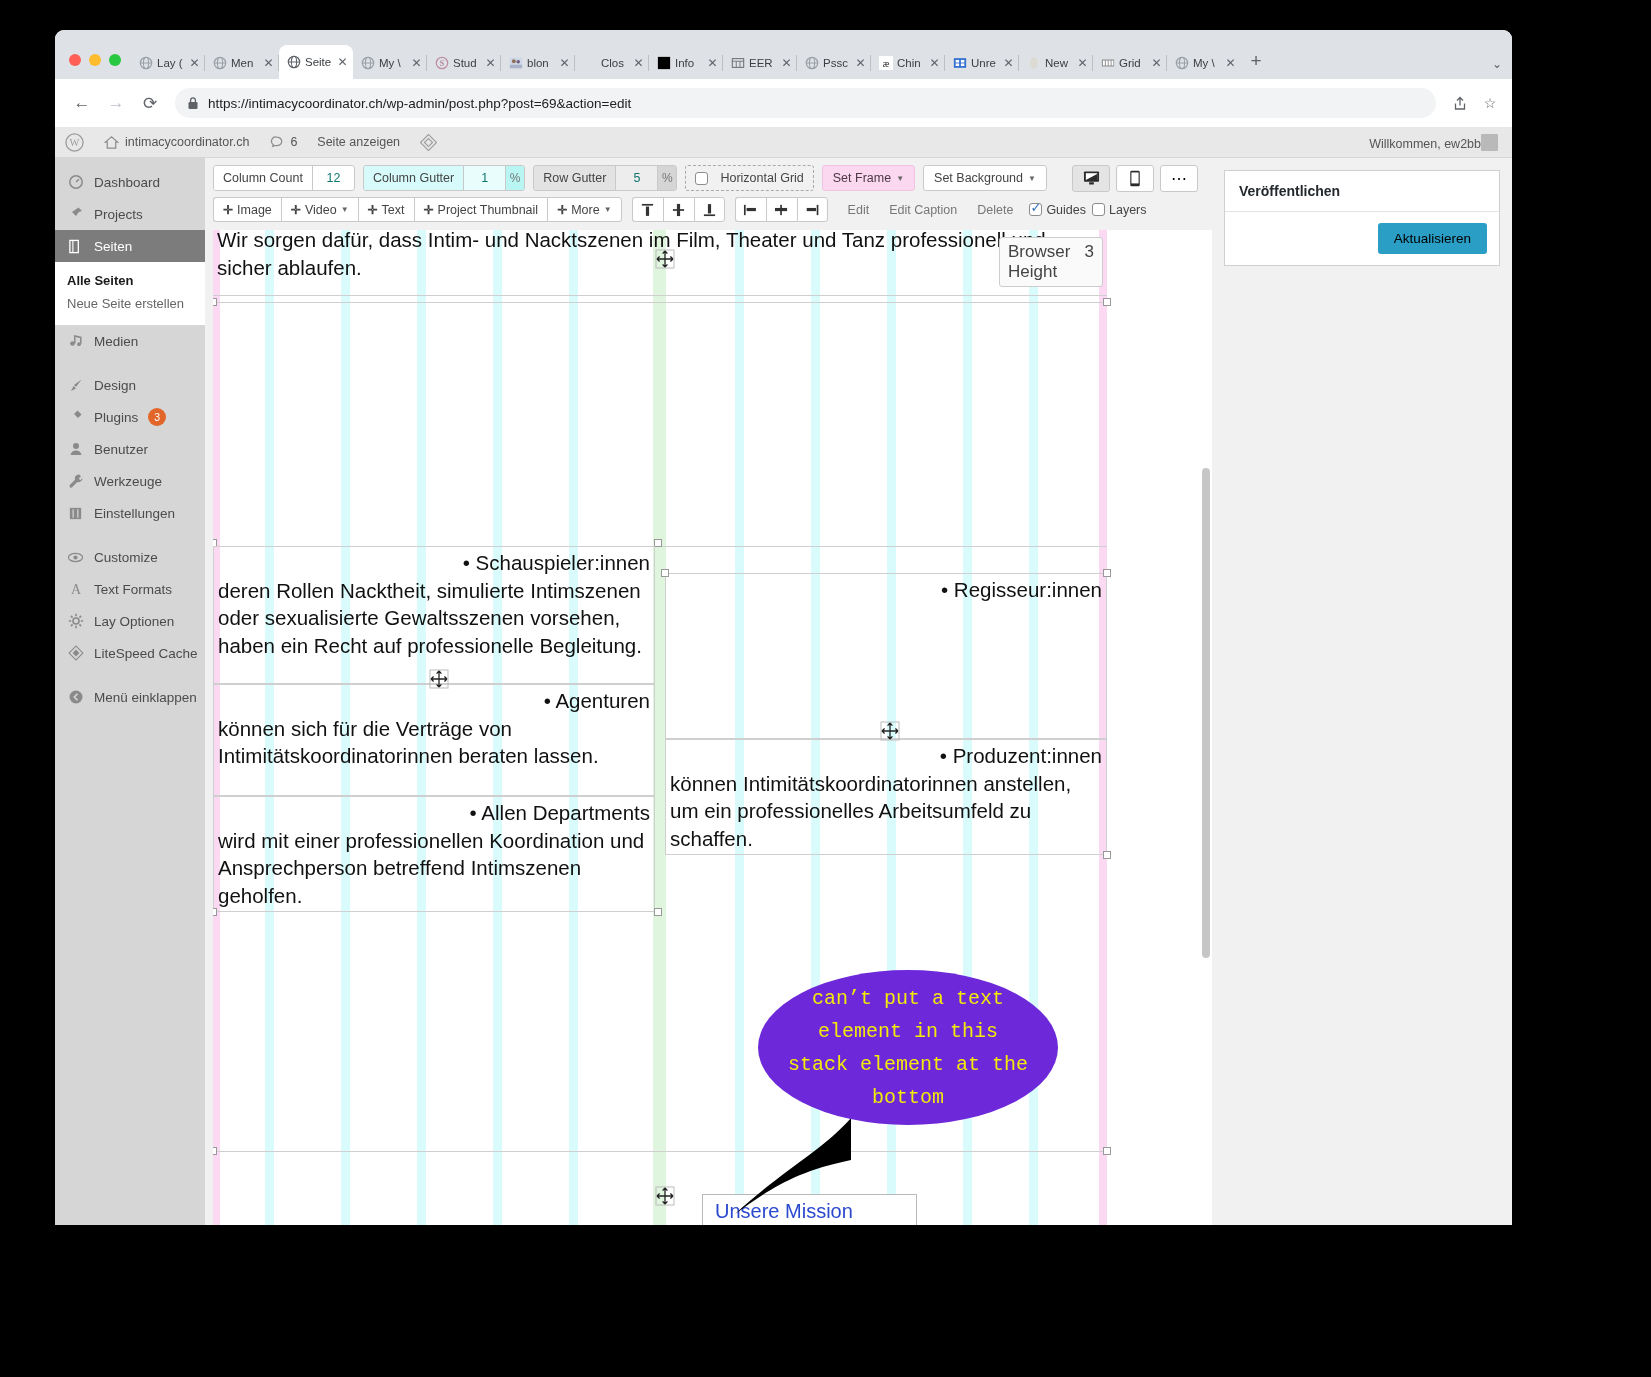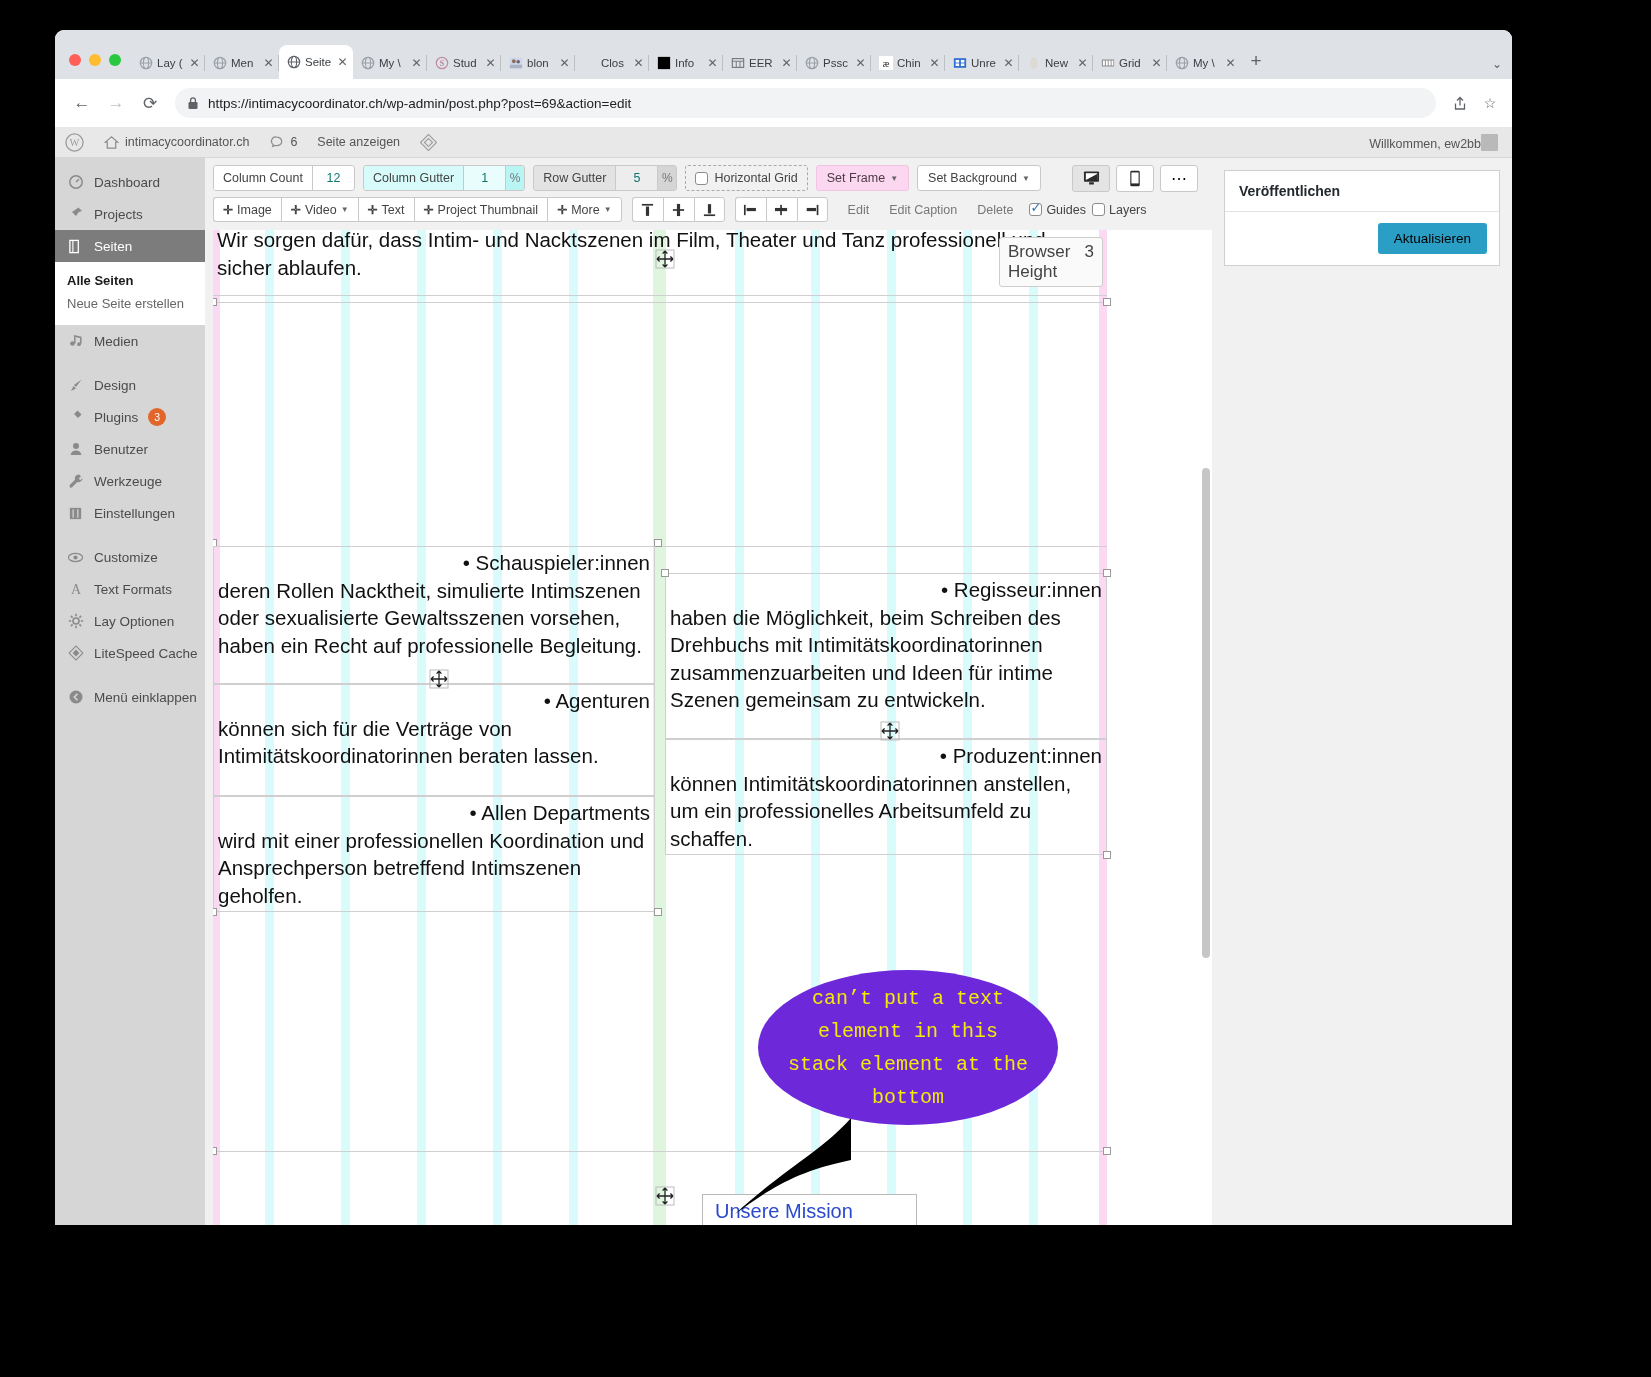--- a/index.html
+++ b/index.html
@@ -112,21 +112,21 @@
                  border-left:1px solid #c9c9c9; height:100%; display:flex;align-items:center;justify-content:center; }
   .fgroup .unit { width:19px; text-align:center; font-size:12px; color:#777;
                   border-left:1px solid #c9c9c9; background:#ececec; height:100%;
                   display:flex;align-items:center;justify-content:center;}
   .fgroup.cy { background:#d6fbfa; } .fgroup.cy .lbl{background:#d6fbfa;} .fgroup.cy .val{background:#e9fdfd;} .fgroup.cy .unit{background:#b8f5f3;}
   .fgroup.gy { background:#e3e3e3; } .fgroup.gy .lbl{background:#e3e3e3;} .fgroup.gy .val{background:#ededed;} .fgroup.gy .unit{background:#d5d5d5;}
 
   .chkbox { width:13px; height:13px; border:1.5px solid #8d8d8d; border-radius:3px; background:#fff;
             flex:0 0 13px; display:inline-block; position:relative; }
   .chkbox.on::after{ content:"✓"; position:absolute; left:0px; top:-4px; font-size:13px; color:#2f6fba; }
-  .dashed-chk { display:flex; align-items:center; gap:6px; border:1px dashed #aaa;
+  .dashed-chk { display:flex; align-items:center; gap:12px; border:1px dashed #aaa;
                 height:26px; padding:0 9px; border-radius:3px; font-size:12.5px; color:#444; margin-right:8px;}
   .btn { height:26px; border:1px solid #c9c9c9; border-radius:3px; background:#fff;
          display:flex; align-items:center; padding:0 10px; font-size:12.5px; color:#444; margin-right:8px; gap:5px;}
   .btn.pink { background:#fbd7f0; border-color:#f3c3e6; color:#4b3a46; }
   .caret { font-size:8px; color:#666; }
 
   .tb2btn { height:25px; border:1px solid #c9c9c9; background:#fff; display:flex; align-items:center;
             padding:0 9px; font-size:12.5px; color:#444; gap:4px; }
   .seg { display:flex; margin-right:10px; }
   .seg .tb2btn { border-right:none; }
@@ -807,21 +807,20 @@
         <span class="hdl" style="left:441px; top:678px;"></span>
         <span class="movecur" style="left:215px; top:438px;">
           <svg width="22" height="22" viewBox="0 0 22 22">
               <rect x="2" y="2" width="18" height="18" fill="none" stroke="#bbb"></rect>
               <path d="M11 3v16M3 11h16M11 3 8.6 5.6M11 3l2.4 2.6M11 19l-2.4-2.6M11 19l2.4-2.6M3 11l2.6-2.4M3 11l2.6 2.4M19 11l-2.6-2.4M19 11l-2.6 2.4" stroke="#222" stroke-width="1.3" fill="none"></path>
             </svg>
         </span>
 
         <div class="blk blk-txt" style="left:452px; top:343px; width:442px; height:166px;">
           <div style="text-align:right;">• Regisseur:innen</div>
-          <div>haben die Möglichkeit, beim Schreiben des Drehbuchs mit Intimitätskoordinatorinnen zusammenzuarbeiten und Ideen für intime Szenen gemeinsam zu entwickeln.</div>
         </div>
 
         <div class="blk blk-txt" style="left:452px; top:509px; width:442px; height:116px;">
           <div style="text-align:right;">• Produzent:innen</div>
           <div>können Intimitätskoordinatorinnen anstellen, um ein professionelles Arbeitsumfeld zu schaffen.</div>
         </div>
         <span class="hdl" style="left:448px; top:339px;"></span>
         <span class="hdl" style="left:890px; top:339px;"></span>
         <span class="hdl" style="left:890px; top:621px;"></span>
         <span class="movecur" style="left:666px; top:490px;">

